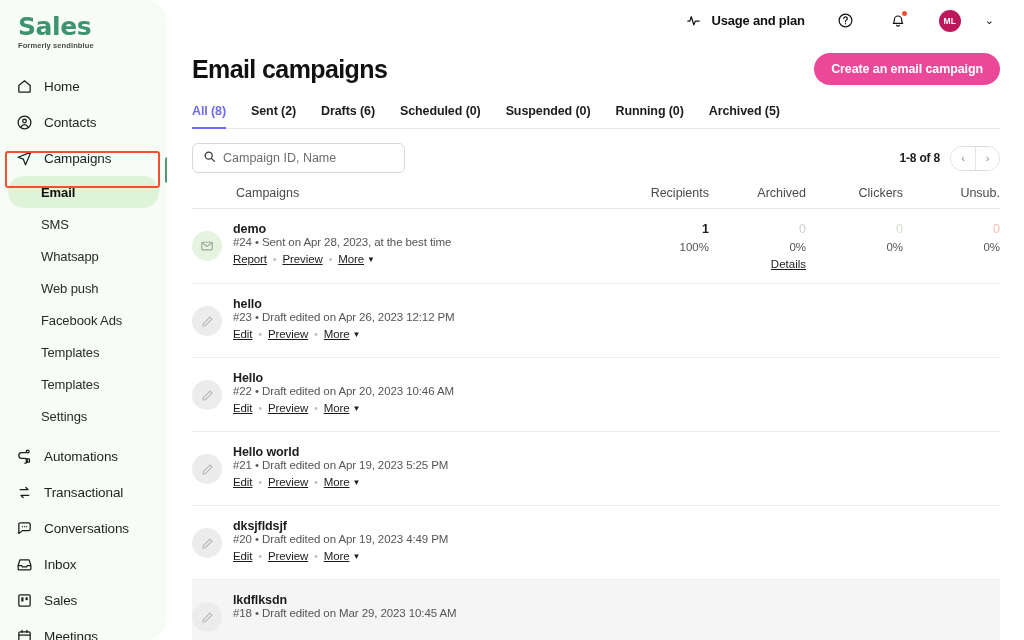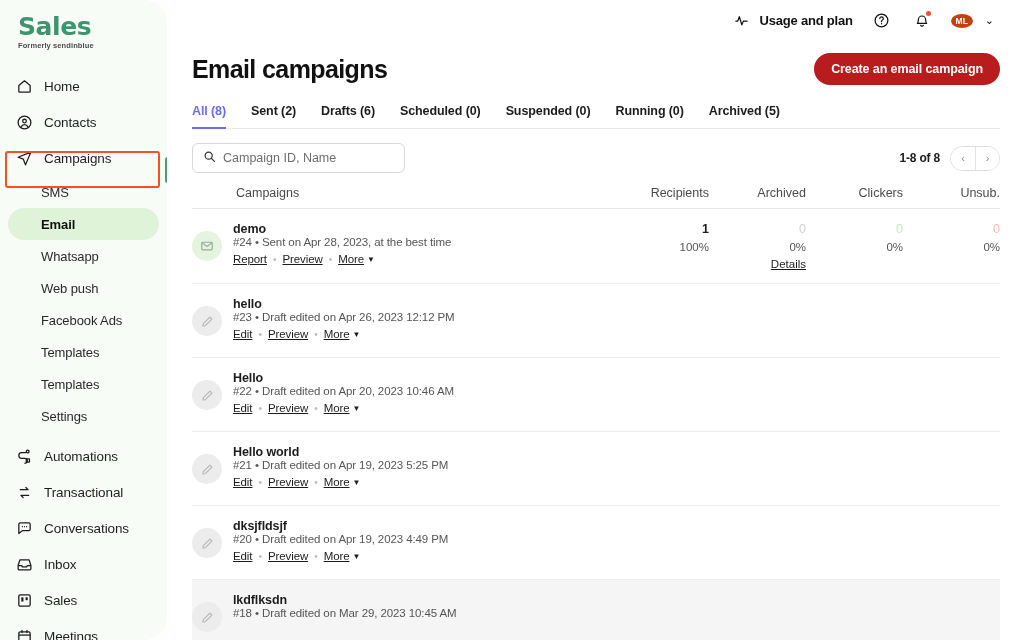--- a/index.html
+++ b/index.html
@@ -97,59 +97,59 @@
     flex: 1;
     position: relative;
     background: #fff;
     padding-left: 25px;
     padding-right: 24px;
   }
 
   .topbar {
     height: 41px;
     display: flex; align-items: center; justify-content: flex-end;
-    gap: 18px;
+    gap: 30px;
     padding-right: 6px;
   }
   .usage {
     display: flex; align-items: center; gap: 7px;
     cursor: pointer;
   }
   .usage-label { font-size: 13px; font-weight: 700; color: #111; letter-spacing: -0.2px; }
   .icon-btn {
     width: 22px; height: 22px;
     display: flex; align-items: center; justify-content: center;
     cursor: pointer; color: #111; position: relative;
   }
   .icon-btn svg { display: block; }
   .bell-dot {
     position: absolute; top: 1px; right: 2px;
     width: 5px; height: 5px; border-radius: 50%;
     background: #f4502e;
   }
   .avatar {
-    width: 22px; height: 14px; border-radius: 50%;
-    background: #c2410c; color: #fff;
+    width: 22px; height: 22px; border-radius: 50%;
+    background: #be185d; color: #fff;
     font-size: 8.5px; font-weight: 700;
     display: flex; align-items: center; justify-content: center;
     cursor: pointer; letter-spacing: 0.2px;
   }
   .caret { font-size: 11px; color: #111; cursor: pointer; margin-left: -6px; }
 
   .page-head {
     display: flex; align-items: center; justify-content: space-between;
     margin-top: 12px;
     padding-right: 0;
   }
   .page-title {
     font-size: 25px; font-weight: 700; color: #111;
     letter-spacing: -0.6px;
   }
   .cta {
-    background: #b91c1c; color: #fff;
+    background: #ec4899; color: #fff;
     border: none; border-radius: 19px;
     height: 32px; padding: 0 17px;
     font-size: 12.5px; font-weight: 700;
     font-family: "Liberation Sans", sans-serif;
     cursor: pointer; letter-spacing: -0.1px;
   }
 
   .tabs {
     display: flex; align-items: flex-end; gap: 25px;
     margin-top: 19px;
@@ -292,25 +292,25 @@
       </div>
       <div class="nav-item">
         <span class="ico">
           <svg viewBox="0 0 24 24" fill="none" stroke="currentColor" stroke-width="1.8" stroke-linejoin="round">
               <path d="M21 3 3 10.2l7.4 2.8L13.4 21z"></path>
             </svg>
         </span>
         <span class="nav-label">Campaigns</span>
       </div>
 
+      <div class="nav-sub active">
+        <span>Email</span>
+      </div>
       <div class="nav-sub">
         <span>SMS</span>
-      </div>
-      <div class="nav-sub active">
-        <span>Email</span>
       </div>
       <div class="nav-sub">
         <span>Whatsapp</span>
       </div>
       <div class="nav-sub">
         <span>Web push</span>
       </div>
       <div class="nav-sub">
         <span>Facebook Ads</span>
       </div>

